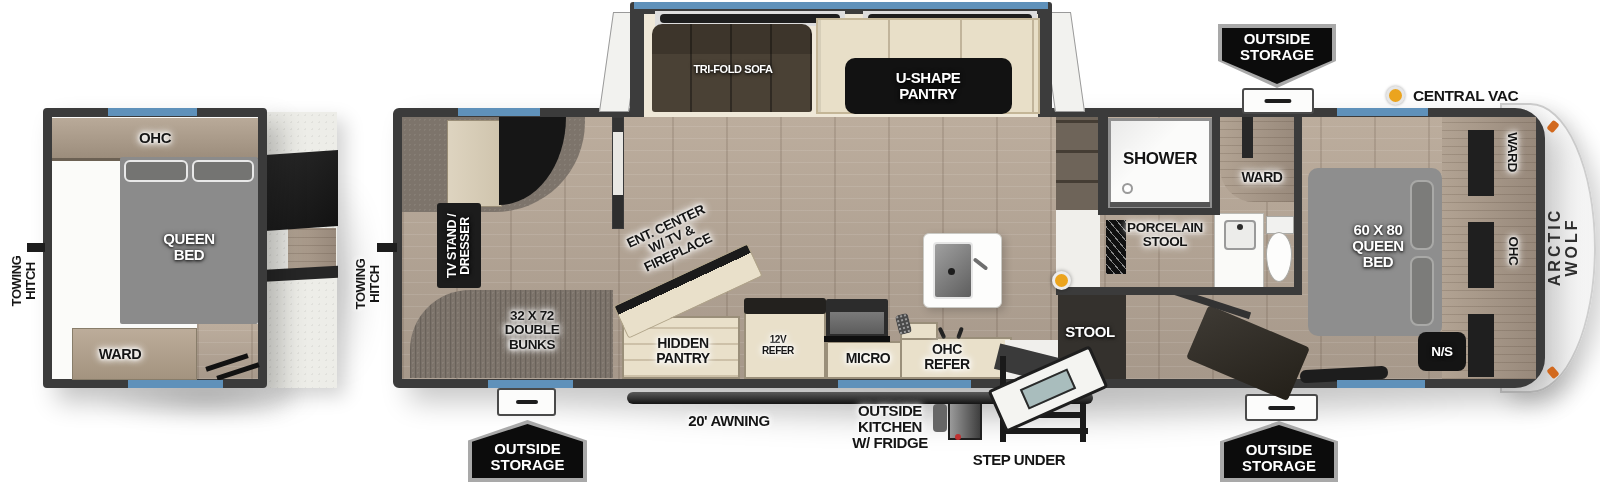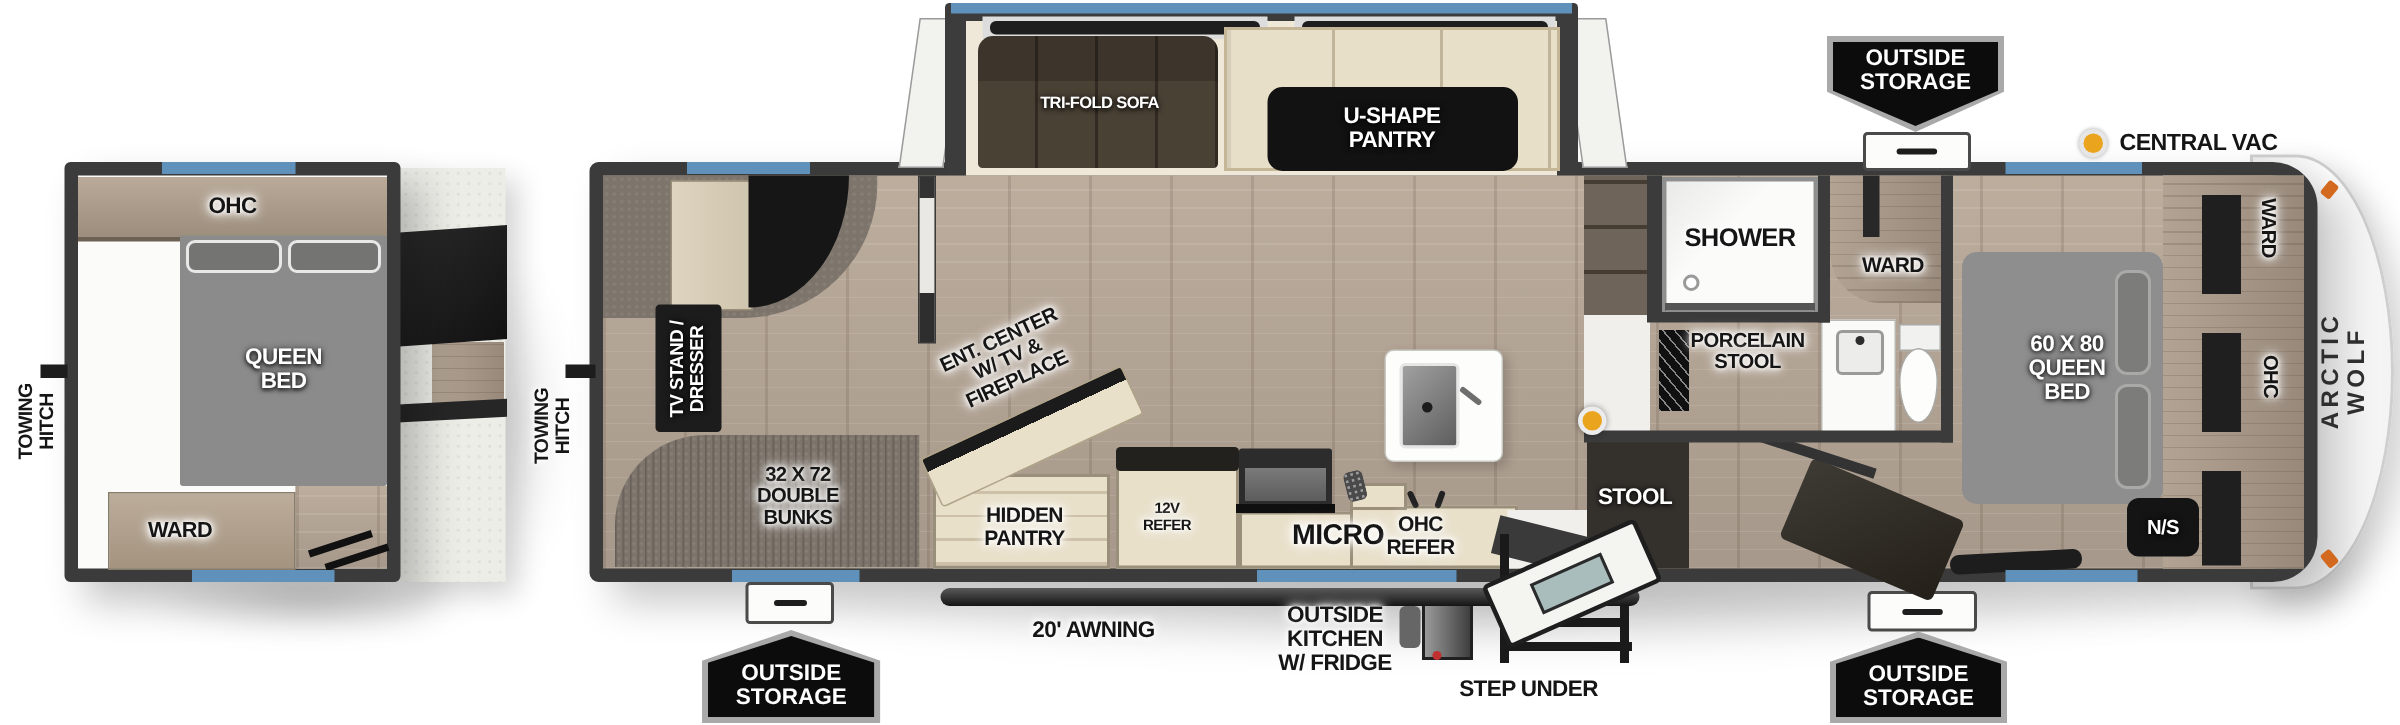--- a/index.html
+++ b/index.html
@@ -149,21 +149,21 @@
               background-image:radial-gradient(rgba(255,255,255,.45) 1px,transparent 1px);background-size:4px 4px;"></div>
   <div class="abs cream" style="left:900px;top:337px;width:112px;height:42px;z-index:11;"></div>
   <div class="abs cream" style="left:900px;top:322px;width:38px;height:18px;z-index:11;"></div>
   <div class="abs" style="left:940px;top:327px;width:4px;height:12px;background:#222;transform:rotate(-25deg);z-index:13;border-radius:2px;"></div>
   <div class="abs" style="left:958px;top:327px;width:4px;height:12px;background:#222;transform:rotate(20deg);z-index:13;border-radius:2px;"></div>
 
   <div class="lbl" style="left:683px;top:351px;font-size:14px;">HIDDEN
 PANTRY</div>
   <div class="lbl" style="left:766px;top:346px;font-size:10px;margin-left:12px;">12V
 REFER</div>
-  <div class="lbl" style="left:892px;top:358px;font-size:19px;">MICRO</div>
+  <div class="lbl" style="left:868px;top:358px;font-size:14px;">MICRO</div>
   <div class="lbl" style="left:947px;top:357px;font-size:14px;">OHC
 REFER</div>
 
   <div class="abs" style="left:923px;top:233px;width:77px;height:73px;background:#fdfdfc;border:1px solid #c9c9c4;border-radius:6px;z-index:12;box-shadow:3px 3px 8px rgba(0,0,0,.18);"></div>
   <div class="abs" style="left:933px;top:242px;width:40px;height:57px;background:linear-gradient(135deg,#a0a0a0,#5e5e5e);border:2px solid #e6e6e6;border-radius:4px;z-index:13;box-sizing:border-box;"></div>
   <div class="abs" style="left:948px;top:268px;width:7px;height:7px;background:#1c1c1c;border-radius:50%;z-index:14;"></div>
   <div class="abs" style="left:972px;top:262px;width:17px;height:4px;background:#6e6e6e;border-radius:2px;transform:rotate(38deg);z-index:14;"></div>
 
   <div class="abs" style="left:1005px;top:340px;width:55px;height:39px;background:#f0efec;z-index:11;"></div>
   <div class="abs" style="left:996px;top:352px;width:74px;height:26px;background:#3a3a3a;transform:rotate(14deg);z-index:12;"></div>

